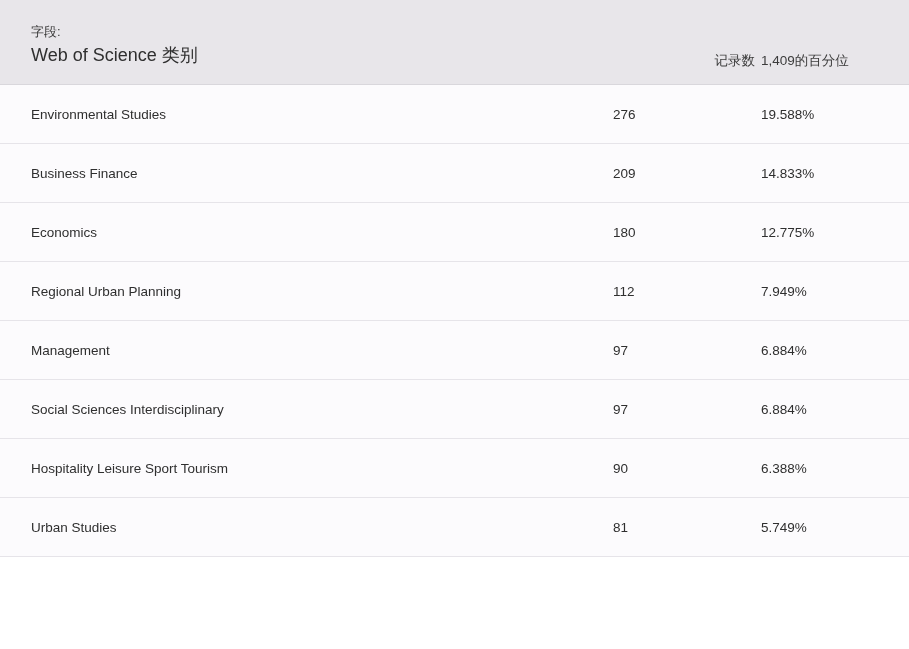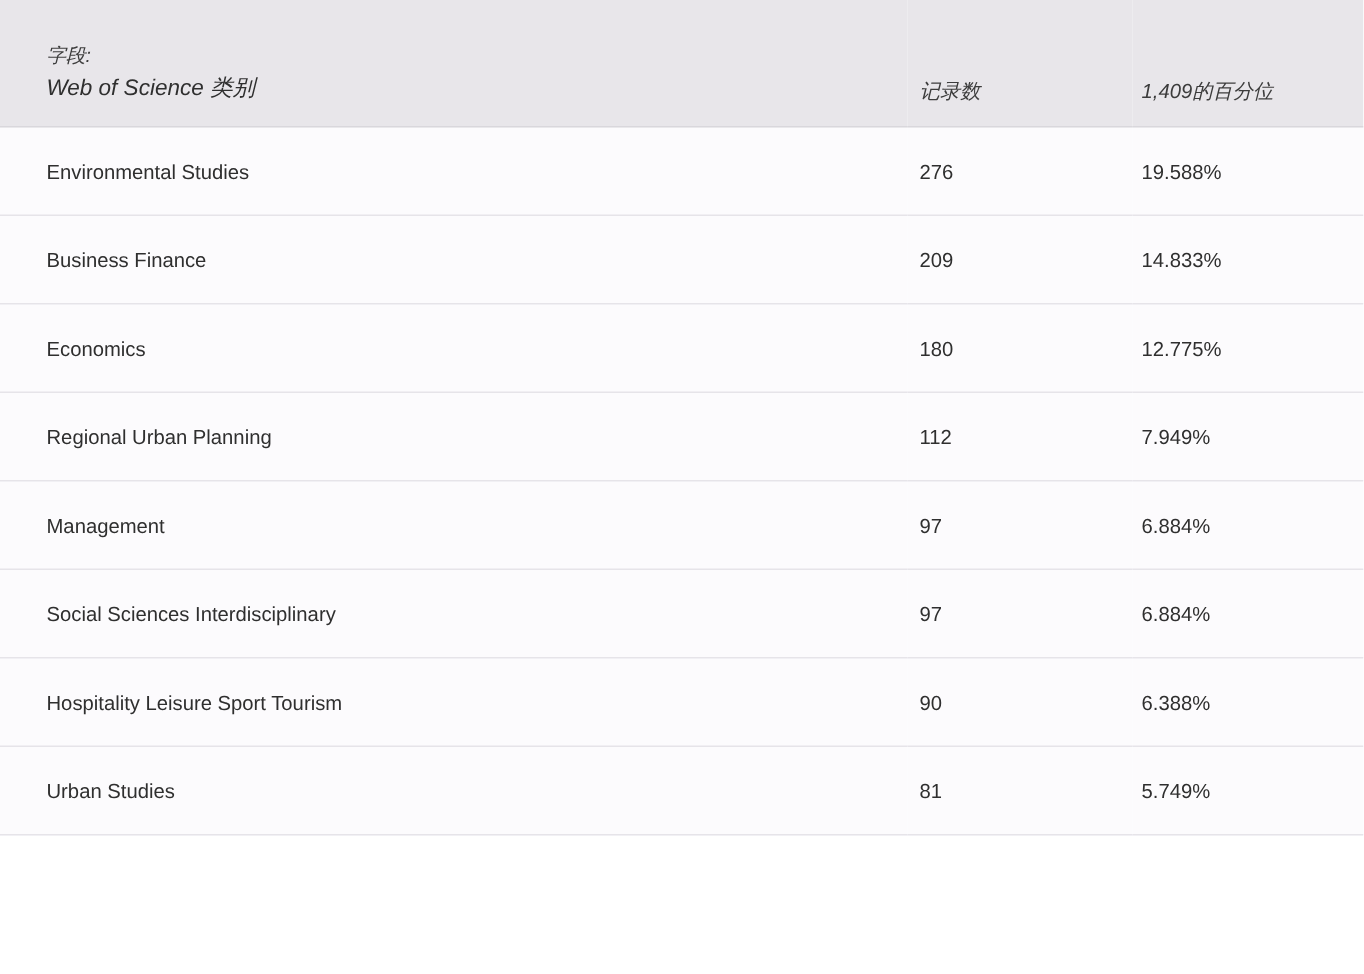--- a/index.html
+++ b/index.html
@@ -28,42 +28,42 @@
   thead th {
     background: #e8e6ea;
     text-align: left;
     vertical-align: bottom;
     font-weight: normal;
     font-size: 13.5px;
     color: #3c3c3c;
     padding: 0;
     height: 70px;
     border: none;
-    font-style: italic;
   }
 
   .head-field {
     padding-left: 31px;
     padding-bottom: 14px;
     line-height: 1.55;
   }
   .head-field .head-label {
     display: block;
     font-size: 13px;
     color: #3c3c3c;
   }
   .head-field .head-sub {
     display: block;
-    font-size: 15px;
+    font-size: 18px;
     color: #2f2f2f;
   }
   .head-count {
     padding-left: 8px;
     padding-bottom: 14px;
     font-size: 13.5px;
+    text-align: right;
   }
   .head-pct {
     padding-left: 6px;
     padding-bottom: 14px;
     font-size: 13.5px;
     margin-left: 20px;
   }
 
   tbody tr {
     height: 59px;

